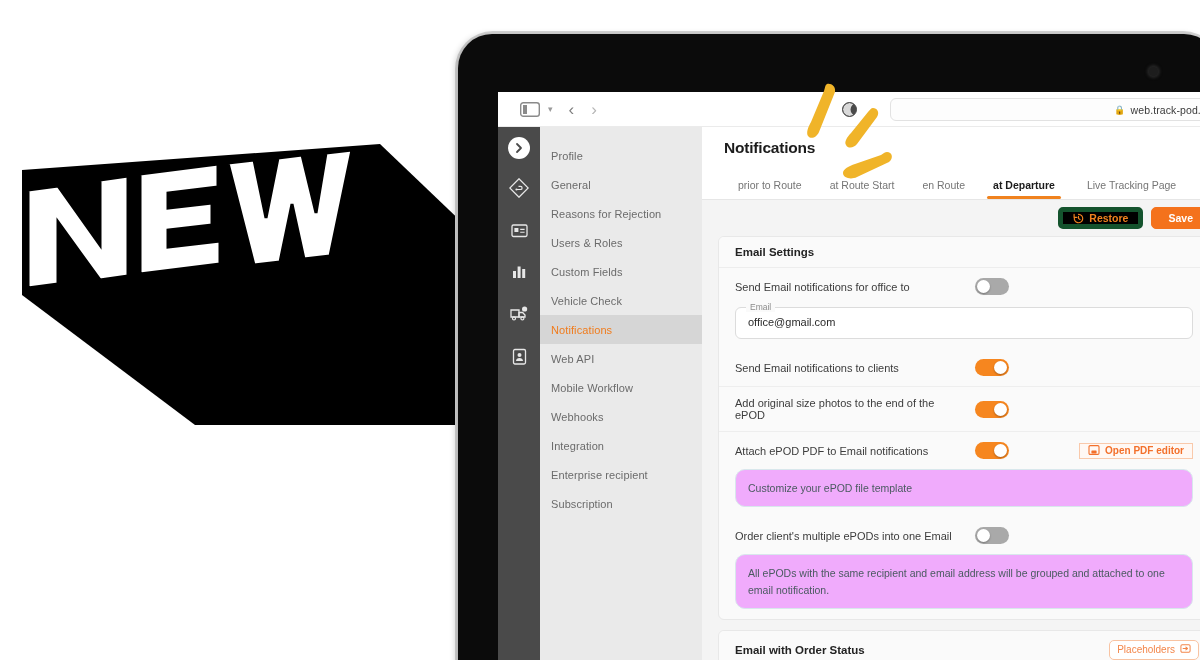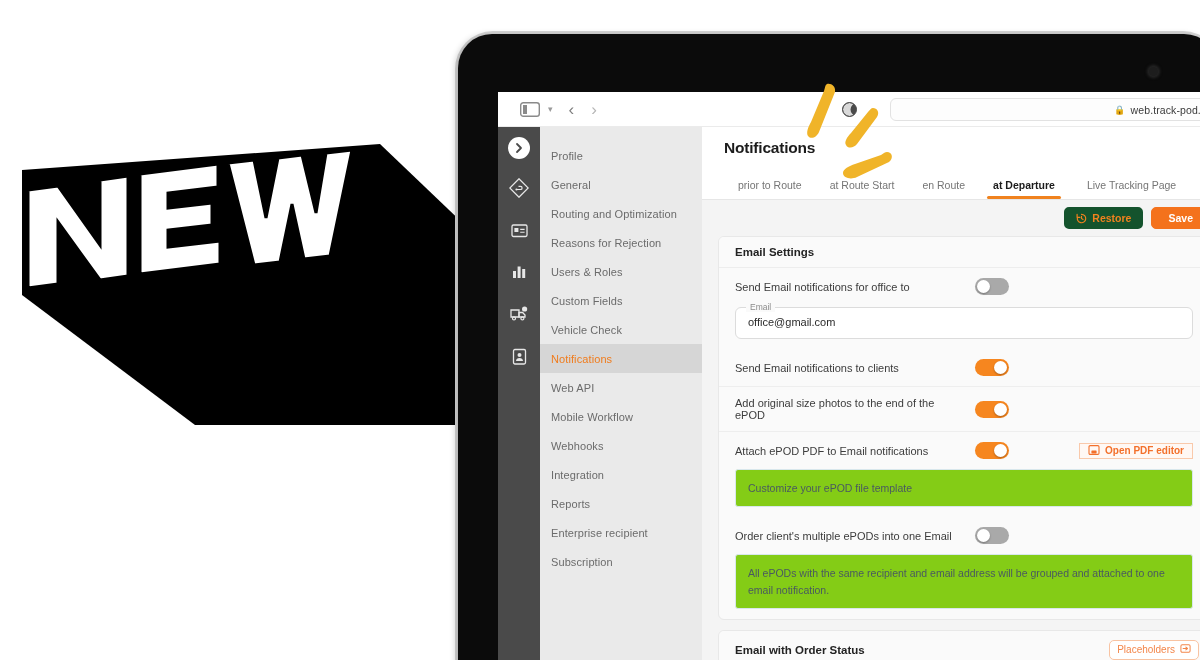--- a/index.html
+++ b/index.html
@@ -92,21 +92,21 @@
          white-space:nowrap; }
   .tab.active { color:#1c1c1c; font-weight:bold; }
   .tab.active::after { content:""; position:absolute; left:8px; right:8px; bottom:0;
                        height:3px; background:#f0821e; border-radius:2px; }
   .tab-div { width:1px; height:15px; background:#dcdcdc; margin:0 2px 9px 2px; }
 
   #action-row { display:flex; justify-content:flex-end; align-items:center; gap:8px;
                 padding:7px 8px 7px 0; background:#f4f4f4; }
   .btn { font-size:10.5px; border-radius:5px; height:22px; display:inline-flex;
          align-items:center; gap:5px; padding:0 10px; font-weight:bold; }
-  .btn-restore { background:#14532d; color:#f0821e; border:2px solid #14532d; }
+  .btn-restore { background:#000000; color:#f0821e; border:5px solid #14532d; }
   .btn-save { background:#f4721c; color:#fff; padding:0 16px; border:1px solid #f4721c;}
   .icon-restore { width:11px; height:11px; display:inline-block; }
 
   .card { background:#fafafa; border:1px solid #e8e8e8; border-radius:6px;
           margin:0 8px 10px 16px; overflow:hidden; }
   .card-head { display:flex; align-items:center; justify-content:space-between;
                padding:9px 10px 9px 16px; border-bottom:1px solid #ededed; background:#fafafa; }
   .card-title { font-size:11.5px; font-weight:bold; color:#232323; }
   .btn-ph { background:#fff; color:#f3864a; border:1px solid #f8c3a2; border-radius:5px;
             font-size:10px; height:20px; padding:0 7px; display:inline-flex;
@@ -130,22 +130,22 @@
   .toggle.on  .knob { right:2px; }
 
   
   .field { position:relative; margin:2px 16px 10px 16px; height:32px;
            border:1px solid #dcdcdc; border-radius:6px; background:#fff; }
   .field .flabel { position:absolute; top:-6px; left:10px; background:#fafafa;
                    padding:0 4px; font-size:8.5px; color:#8c8c8c; }
   .field .fvalue { position:absolute; left:12px; top:8px; font-size:11px; color:#2a2a2a; }
   .field.white .flabel { background:#fafafa; }
 
-  .info { margin:0 16px 10px 16px; background:#84cc16; border:1px solid #d8e7ec;
-          border-radius:3px; padding:10px 12px; font-size:10.5px; color:#4a5a60;
+  .info { margin:0 16px 10px 16px; background:#f0abfc; border:1px solid #d8e7ec;
+          border-radius:10px; padding:10px 12px; font-size:10.5px; color:#4a5a60;
           line-height:1.55; }
 
   
   #marker { position:absolute; left:795px; top:80px; width:120px; height:110px;
             pointer-events:none; }
   #marker svg { display:block; width:100%; height:100%; }
 </style>
 </head>
 <body>
 
@@ -235,23 +235,20 @@
       </div>
 
       <div id="settings-menu">
         <div class="menu-item">
             <span>Profile</span>
           </div>
         <div class="menu-item">
             <span>General</span>
           </div>
         <div class="menu-item">
-            <span>Routing and Optimization</span>
-          </div>
-        <div class="menu-item">
             <span>Reasons for Rejection</span>
           </div>
         <div class="menu-item">
             <span>Users &amp; Roles</span>
           </div>
         <div class="menu-item">
             <span>Custom Fields</span>
           </div>
         <div class="menu-item">
             <span>Vehicle Check</span>
@@ -263,23 +260,20 @@
             <span>Web API</span>
           </div>
         <div class="menu-item">
             <span>Mobile Workflow</span>
           </div>
         <div class="menu-item">
             <span>Webhooks</span>
           </div>
         <div class="menu-item">
             <span>Integration</span>
-          </div>
-        <div class="menu-item">
-            <span>Reports</span>
           </div>
         <div class="menu-item">
             <span>Enterprise recipient</span>
           </div>
         <div class="menu-item">
             <span>Subscription</span>
           </div>
       </div>
 
       <div id="content">

